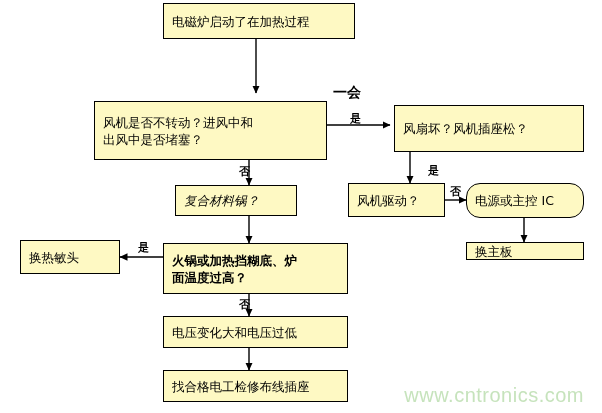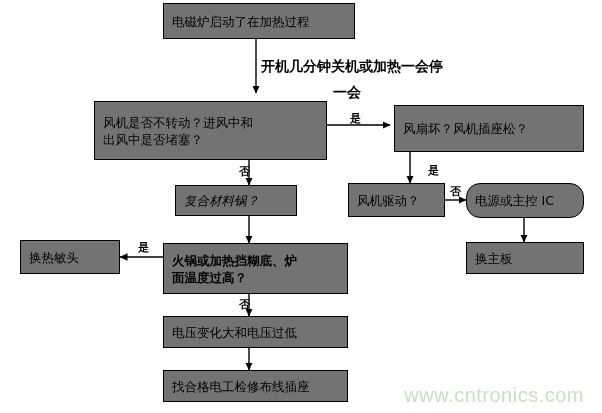--- a/index.html
+++ b/index.html
@@ -7,21 +7,21 @@
     position:relative;
     width:602px;height:413px;
     background:#ffffff;
     overflow:hidden;
     font-family:"DejaVu Sans","Liberation Sans",sans-serif;
   }
   .box{
     position:absolute;
     box-sizing:border-box;
     border:1.4px solid #000;
-    background:#737373;
+    background:#fef9c3;
     display:flex;
     flex-direction:column;
     justify-content:center;
     padding-left:8px;
     z-index:3;
   }
   .box .line{
     font-size:12.5px;
     line-height:17px;
     color:#000;
@@ -124,42 +124,41 @@
   </div>
 
   <div class="box" style="left:325px;top:183px;width:97px;height:34px;margin-left:23px;">
     <div class="line">风机驱动？</div>
   </div>
 
   <div class="box" style="left:466px;top:183px;width:118px;height:35px;border-radius:14px;">
     <div class="line">电源或主控 IC</div>
   </div>
 
-  <div class="box" style="left:466px;top:242px;width:118px;height:32px;">
+  <div class="box" style="left:466px;top:242px;width:118px;height:18px;">
     <div class="line">换主板</div>
   </div>
 
   <div class="box" style="left:20px;top:240px;width:100px;height:34px;">
     <div class="line">换热敏头</div>
   </div>
 
   <div class="box" style="left:163px;top:243px;width:185px;height:51px;font-weight:bold;">
     <div class="line">火锅或加热挡糊底、炉</div>
     <div class="line">面温度过高？</div>
   </div>
 
   <div class="box" style="left:163px;top:316px;width:185px;height:32px;">
     <div class="line">电压变化大和电压过低</div>
   </div>
 
   <div class="box" style="left:163px;top:370px;width:185px;height:32px;">
     <div class="line">找合格电工检修布线插座</div>
   </div>
 
-  <div class="note" style="left:261px;top:58px;">开机几分钟关机或加热一会停</div>
   <div class="note2" style="left:333px;top:84px;">一会</div>
 
   <div class="lbl" style="left:350px;top:111px;">是</div>
   <div class="lbl" style="left:239px;top:164px;">否</div>
   <div class="lbl" style="left:428px;top:163px;">是</div>
   <div class="lbl" style="left:450px;top:184px;">否</div>
   <div class="lbl" style="left:138px;top:240px;">是</div>
   <div class="lbl" style="left:239px;top:297px;">否</div>
 
   <div class="wm">www.cntronics.com</div>

